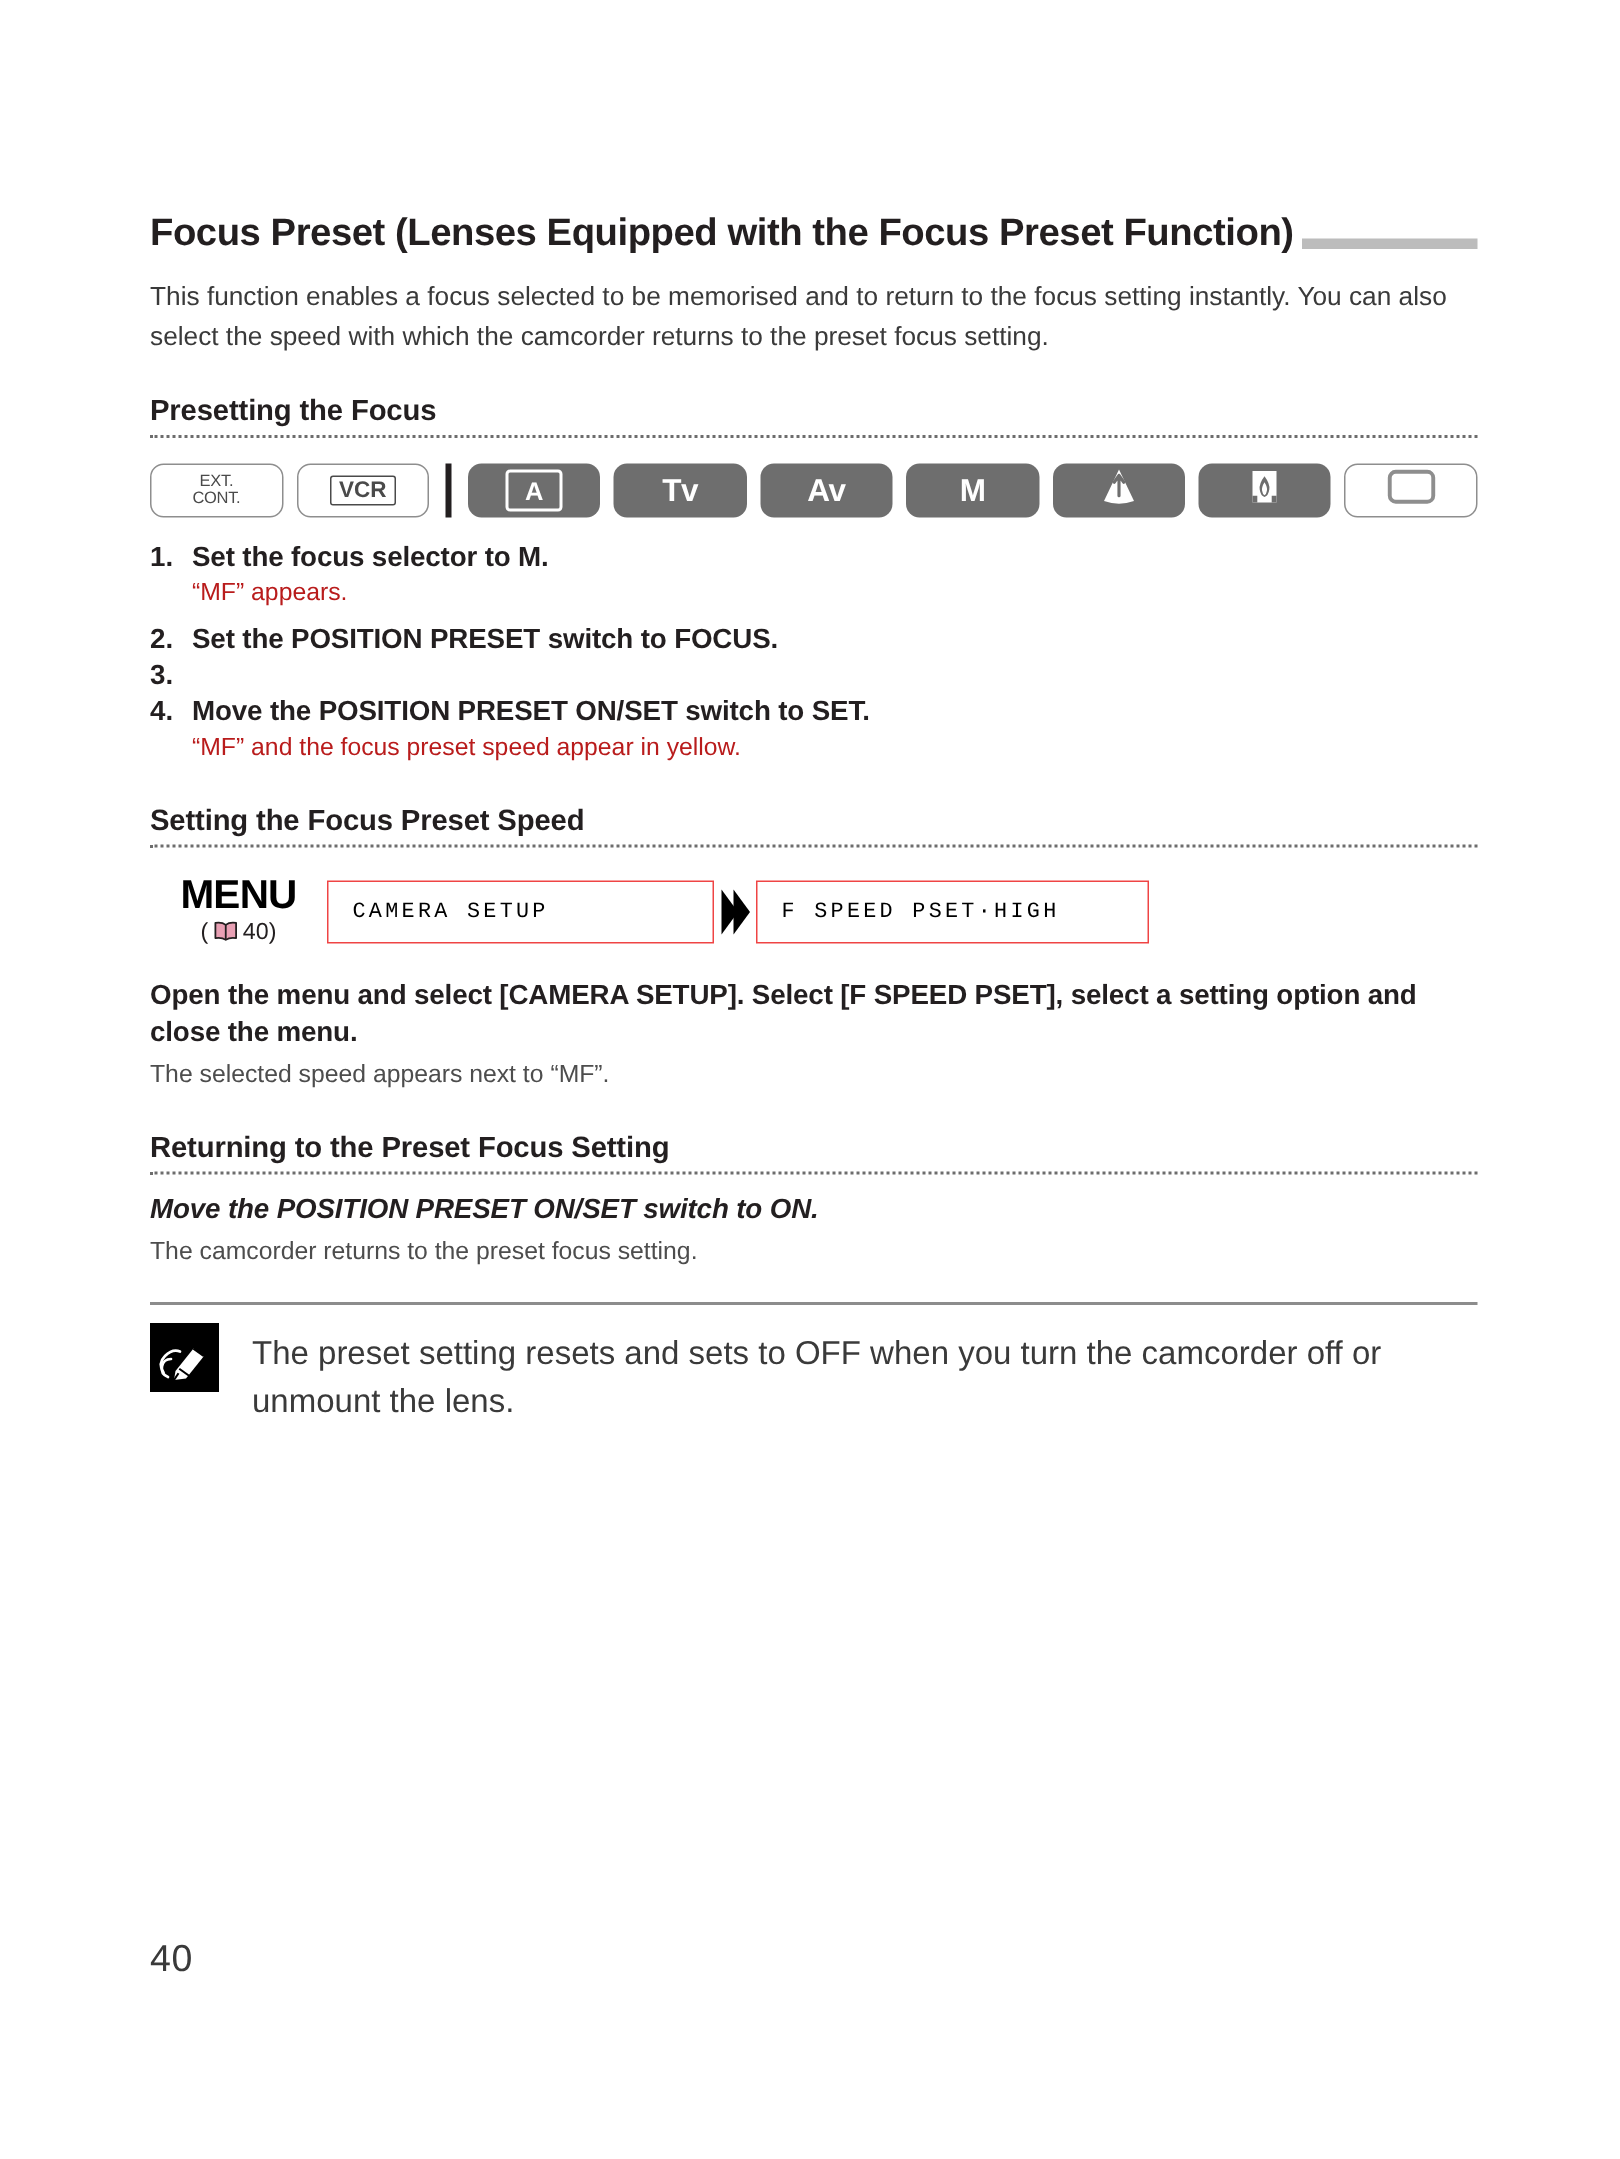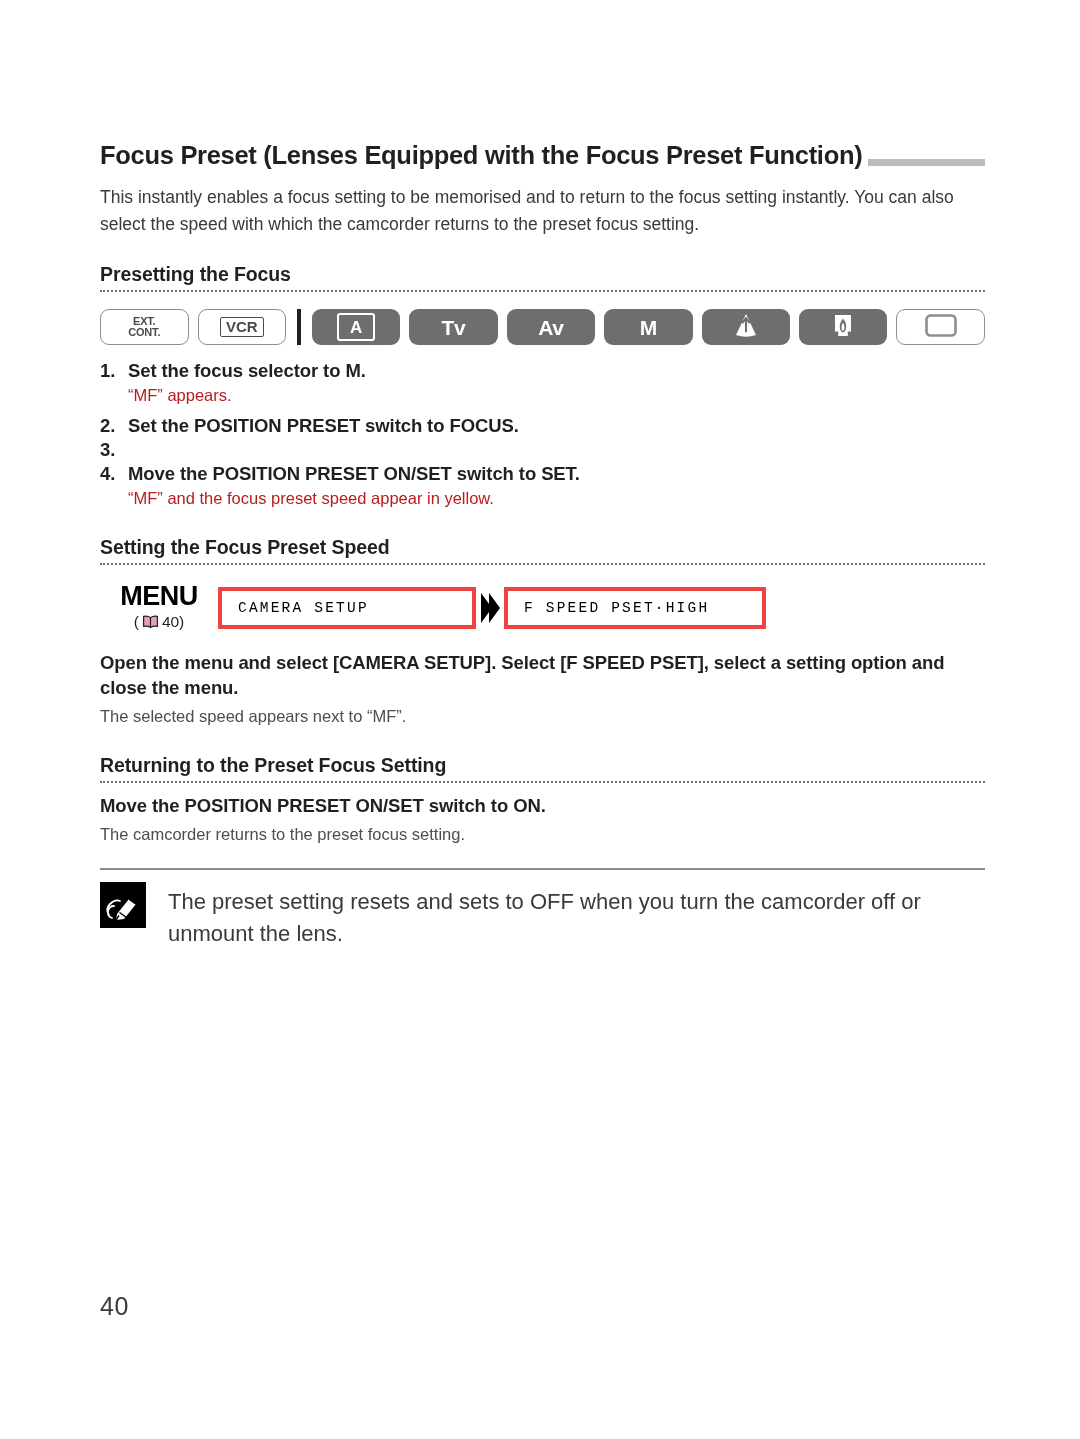--- a/index.html
+++ b/index.html
@@ -108,21 +108,21 @@
     background: #6e6e6e;
     color: #ffffff;
   }
   .pill.w-extcont { width: 94px; }
   .pill.w-vcr     { width: 94px; }
   .pill.w-mode    { width: 94px; }
   .pill.w-last    { width: 94px; margin-right: 0; }
 
   .extcont-text {
     font-size: 11px;
-    font-weight: bold;
+    font-weight: normal;
     line-height: 1.02;
     text-align: center;
     letter-spacing: -0.2px;
   }
   .vcr-box {
     border: 1.8px solid #4a4a4a;
     border-radius: 2px;
     padding: 1px 5px 2px 5px;
     font-size: 15px;
     font-weight: bold;
@@ -208,21 +208,21 @@
     margin-top: 4px;
     line-height: 1;
     white-space: nowrap;
   }
   .book-icon {
     display: inline-block;
     vertical-align: -2px;
     margin: 0 3px;
   }
   .menu-box {
-    border: 4px solid #ef4444;
+    border: 1px solid #ef4444;
     background: #ffffff;
     height: 42px;
     display: flex;
     align-items: center;
     padding-left: 16px;
     box-sizing: border-box;
     font-family: "Liberation Mono", "DejaVu Sans Mono", monospace;
     font-size: 14.5px;
     letter-spacing: 2.2px;
     color: #000000;
@@ -297,21 +297,21 @@
 
 <div class="page">
 
   <div class="content">
 
     <div class="title-wrap">
       <div class="title-rule"></div>
       <span class="title">Focus Preset (Lenses Equipped with the Focus Preset Function)</span>
     </div>
 
-    <div class="intro">This instantly enables a focus setting to be memorised and to return to the focus setting instantly. You can also select the speed with which the camcorder returns to the preset focus setting.</div>
+    <div class="intro">This function enables a focus selected to be memorised and to return to the focus setting instantly. You can also select the speed with which the camcorder returns to the preset focus setting.</div>
 
     <div class="section">
       <div class="section-head">Presetting the Focus</div>
       <div class="dotted-rule"></div>
 
       <div class="mode-row">
 
         <div class="pill pill-outline w-extcont">
           <div class="extcont-text">
             <div>EXT.</div>
@@ -424,21 +424,21 @@
         <div class="menu-box box2">F SPEED PSET·HIGH</div>
       </div>
 
       <div class="bold-para">Open the menu and select [CAMERA SETUP]. Select [F SPEED PSET], select a setting option and close the menu.</div>
       <div class="plain-note">The selected speed appears next to “MF”.</div>
     </div>
 
     <div class="section">
       <div class="section-head">Returning to the Preset Focus Setting</div>
       <div class="dotted-rule"></div>
-      <div class="bold-para" style="margin-top:10px;">Move the POSITION PRESET ON/SET switch to ON.</div>
+      <div class="bold-para" style="margin-top:10px;font-style:italic;">Move the POSITION PRESET ON/SET switch to ON.</div>
       <div class="plain-note">The camcorder returns to the preset focus setting.</div>
     </div>
 
     <div class="note-rule"></div>
     <div class="note-row">
       <div class="note-icon">
         <svg width="40" height="40" viewBox="0 0 40 40">
           <path d="M6 30 Q2 24 7 19 Q12 14 17 16" stroke="#ffffff" stroke-width="1.8" fill="none" stroke-linecap="round"></path>
           <path d="M9 33 Q4 31 5 26 Q6 21 11 21" stroke="#ffffff" stroke-width="1.8" fill="none" stroke-linecap="round"></path>
           <path d="M14 29 L26 14 L33 19 L21 34 L13 35 Z" fill="#ffffff"></path>

